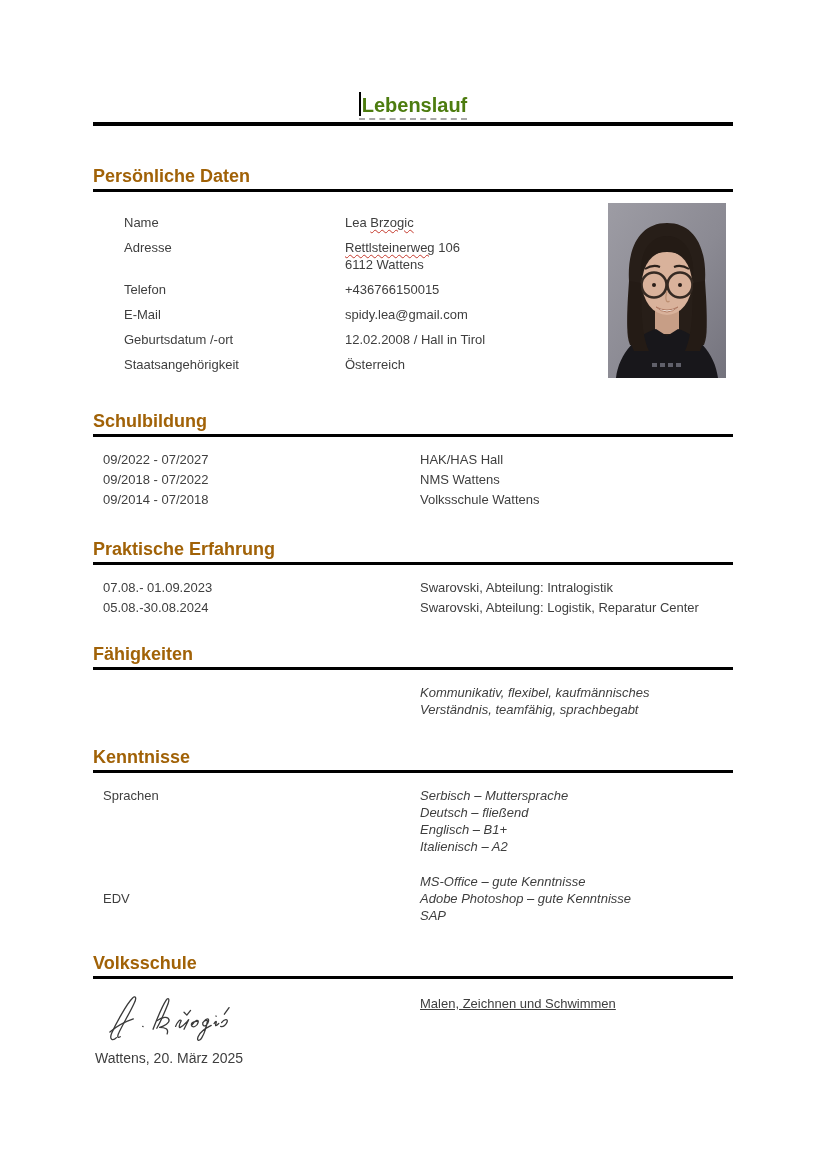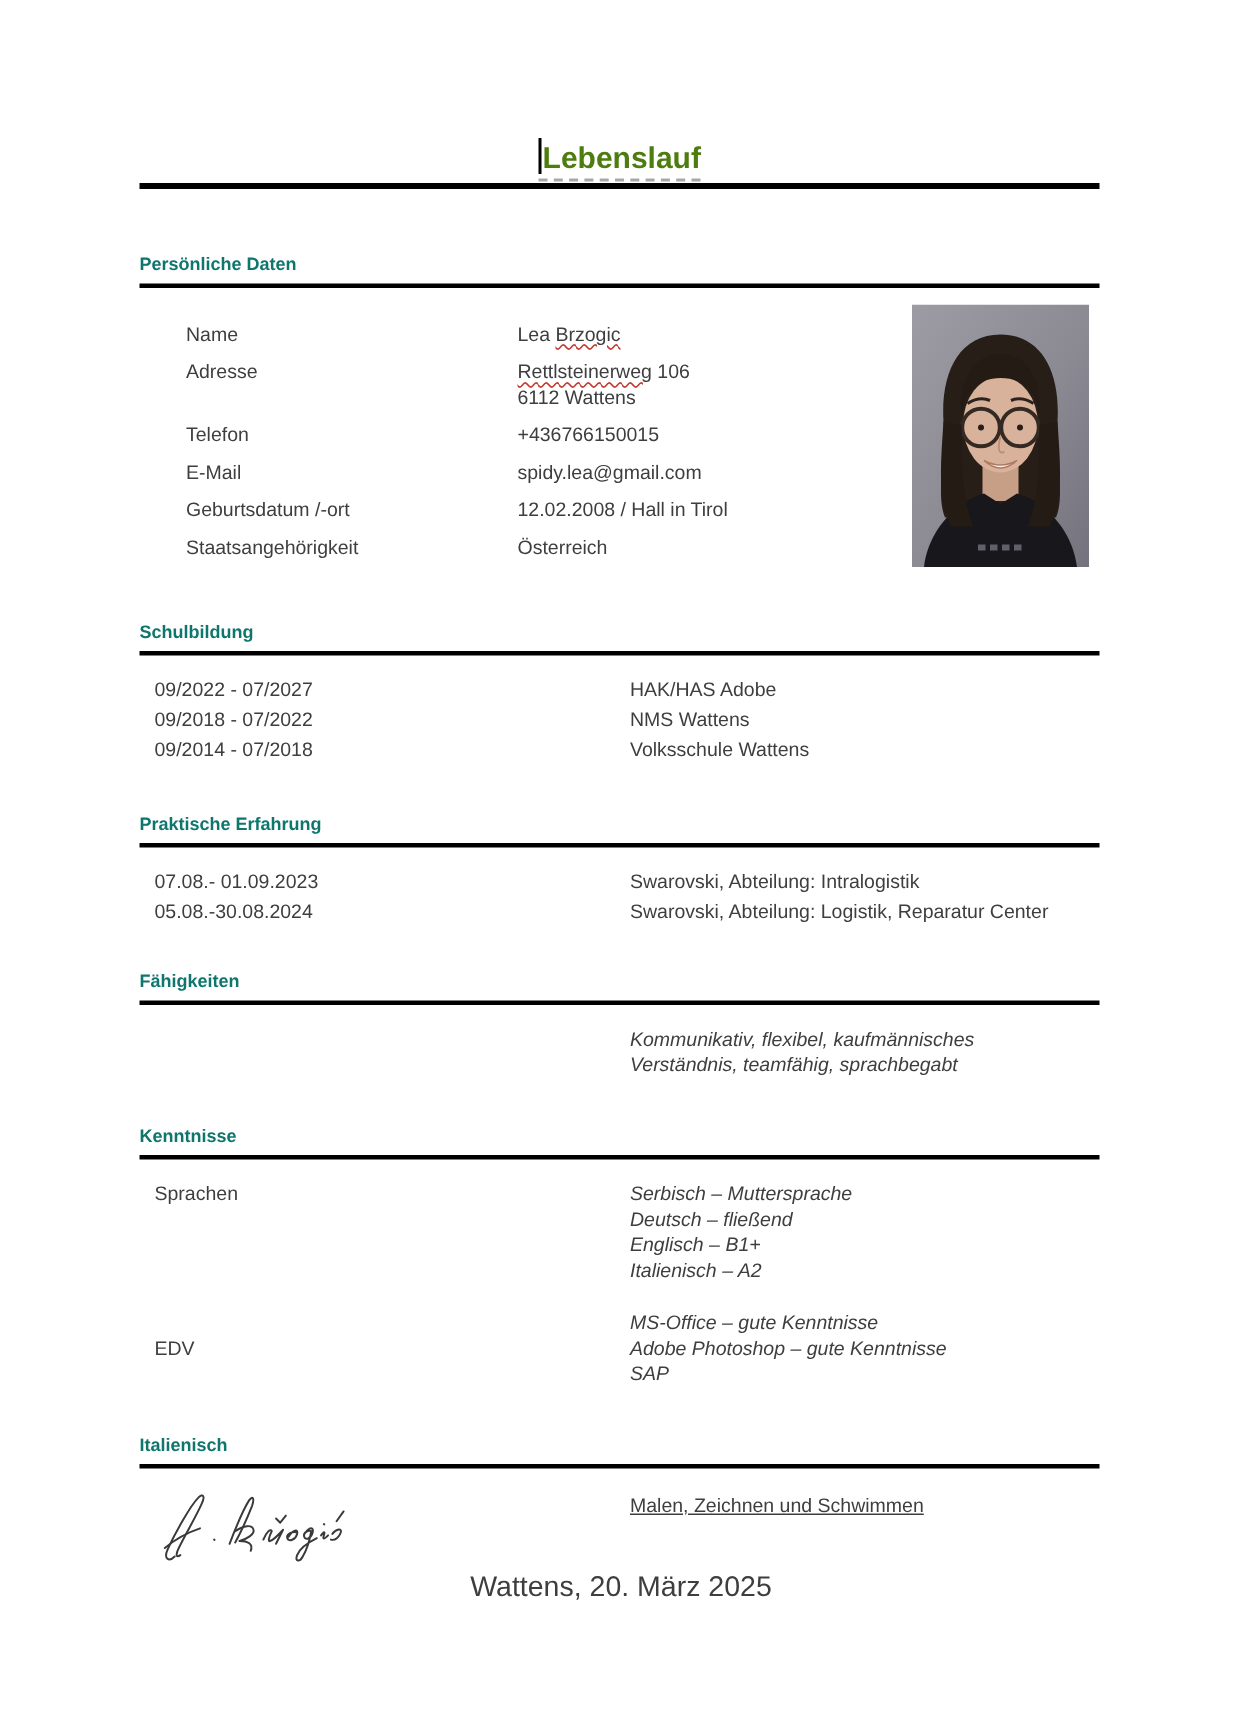--- a/index.html
+++ b/index.html
@@ -15,21 +15,21 @@
   .title-row{text-align:center;height:29px;position:relative;}
   .doc-title{
     display:inline-block;margin:0;font-size:20px;font-weight:700;color:#4d7c0f;
     line-height:24px;border-bottom:2px dashed #a8a8a8;padding-bottom:1px;
   }
   .caret{display:inline-block;width:2px;height:24px;background:#000;vertical-align:-4px;margin-right:1px;}
 
   .rule{height:3px;background:#000;}
   .rule-thick{height:4px;background:#000;margin-top:1px;}
 
-  h2{margin:0;font-size:12px;font-weight:700;color:#0f766e;line-height:17px;}
+  h2{margin:0;font-size:18px;font-weight:700;color:#a16207;line-height:17px;}
   .sec-rule{margin-top:4px;}
 
   
   #sec-personal h2{margin-top:42px;}
   #sec-education h2{margin-top:40px;}
   #sec-experience h2{margin-top:33px;}
   #sec-skills h2{margin-top:30px;}
   #sec-knowledge h2{margin-top:31px;}
   #sec-interests h2{margin-top:31px;}
 
@@ -51,21 +51,21 @@
   .rows2.tight .row2{margin-bottom:0;}
 
   .stack .line{font-size:13px;line-height:17px;white-space:nowrap;font-style:italic;}
   .edv-block{margin-top:18px;}
   .edv-label{padding-top:17px;}
 
   
   .interests-row{margin-top:16px;min-height:52px;text-decoration:underline;}
   .sig-cell{padding-left:5px;}
   .signature-svg{display:block;margin-top:-6px;}
-  .signoff{font-size:19px;line-height:17px;margin-top:3px;padding-left:2px;white-space:nowrap;text-align:center;}
+  .signoff{font-size:14px;line-height:17px;margin-top:3px;padding-left:2px;white-space:nowrap;}
 
   
   .photo{position:absolute;left:608px;top:203px;width:118px;height:175px;}
   .photo svg{display:block;}
 </style>
 </head>
 <body>
 
 <div class="page">
   <div class="content">
@@ -108,21 +108,21 @@
         </div>
       </div>
     </section>
 
     <section id="sec-education">
       <h2>Schulbildung</h2>
       <div class="rule sec-rule"></div>
       <div class="rows2">
         <div class="row2">
           <span class="c1">09/2022 - 07/2027</span>
-          <span class="c2">HAK/HAS Adobe</span>
+          <span class="c2">HAK/HAS Hall</span>
         </div>
         <div class="row2">
           <span class="c1">09/2018 - 07/2022</span>
           <span class="c2">NMS Wattens</span>
         </div>
         <div class="row2">
           <span class="c1">09/2014 - 07/2018</span>
           <span class="c2">Volksschule Wattens</span>
         </div>
       </div>
@@ -175,21 +175,21 @@
           <span class="c2 stack">
             <span class="line">MS-Office – gute Kenntnisse</span>
             <span class="line">Adobe Photoshop – gute Kenntnisse</span>
             <span class="line">SAP</span>
           </span>
         </div>
       </div>
     </section>
 
     <section id="sec-interests">
-      <h2>Italienisch</h2>
+      <h2>Volksschule</h2>
       <div class="rule sec-rule"></div>
       <div class="row2 interests-row">
         <span class="c1 sig-cell">
           <svg class="signature-svg" role="img" width="122" height="56" viewBox="0 0 130 58" aria-label="L. Bržogić">
             <g fill="none" stroke="#3a3a3a" stroke-width="1.4" stroke-linecap="round" stroke-linejoin="round">
               <path d="M9,51 C5,55 1,53 4,46 C9,35 20,15 26,9 C29,6 31,8 28,14 C23,25 15,38 11,47 C10,50 10,52 13,50"></path>
               <path d="M2,45 C9,39 18,34 27,31"></path>
               <path d="M37,39 l0.3,0.2"></path>
               <path d="M48,42 C53,29 58,17 62,11 C64,8 66,9 64,15 C60,25 56,34 52,41"></path>
               <path d="M52,33 C58,29 64,28 65,32 C66,35 60,39 55,40 C61,40 65,42 63,47"></path>

